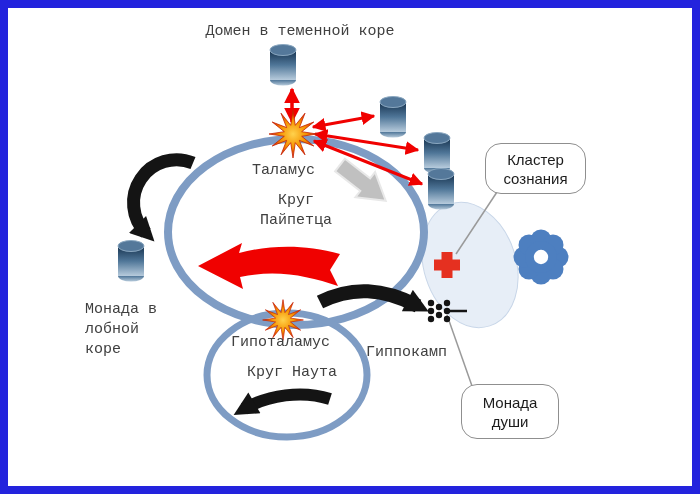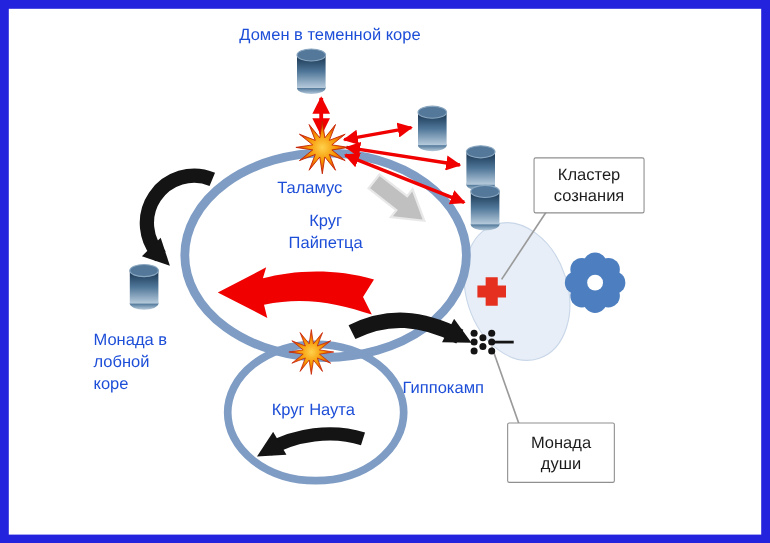--- a/index.html
+++ b/index.html
@@ -5,26 +5,26 @@
   html,body{margin:0;padding:0;background:#fff;}
   .stage{
     position:relative;width:700px;height:494px;background:#ffffff;
     overflow:hidden;font-family:"Liberation Sans",sans-serif;
   }
   .frame{
     position:absolute;inset:0;border:8px solid #2323dd;pointer-events:none;z-index:50;
   }
   svg.layer{position:absolute;left:0;top:0;z-index:1;}
   .lbl{
-    position:absolute;color:#1d4ed8;font-size:15px;line-height:20px;
-    white-space:pre-line;z-index:10;
+    position:absolute;color:#404040;font-size:15px;line-height:20px;
+    white-space:pre-line;z-index:10;font-family:Liberation Mono, monospace;
   }
   .lbl.center{text-align:center;}
   .callout{
-    position:absolute;background:#ffffff;border:1.6px solid #8f8f8f;border-radius:2px;
+    position:absolute;background:#ffffff;border:1.6px solid #8f8f8f;border-radius:16px;
     display:flex;align-items:center;justify-content:center;text-align:center;
     color:#1c1c1c;font-size:15px;line-height:19px;white-space:pre-line;z-index:10;
   }
 </style>
 </head>
 <body>
 
 <div class="stage">
 
   <svg class="layer" width="700" height="494" viewBox="0 0 700 494">
@@ -124,20 +124,21 @@
 
   <div class="lbl" style="left:252px;top:161px;">Таламус</div>
 
   <div class="lbl center" style="left:251px;top:191px;width:90px;">Круг
 Пайпетца</div>
 
   <div class="lbl" style="left:85px;top:300px;">Монада в
 лобной
 коре</div>
 
+  <div class="lbl" style="left:231px;top:333px;">Гипоталамус</div>
 
   <div class="lbl" style="left:247px;top:363px;text-align:right;">Круг Наута</div>
 
   <div class="lbl" style="left:366px;top:343px;">Гиппокамп</div>
 
 
   <div class="callout" style="left:485px;top:143px;width:99px;height:49px;">
     <span>Кластер
 сознания</span>
   </div>

